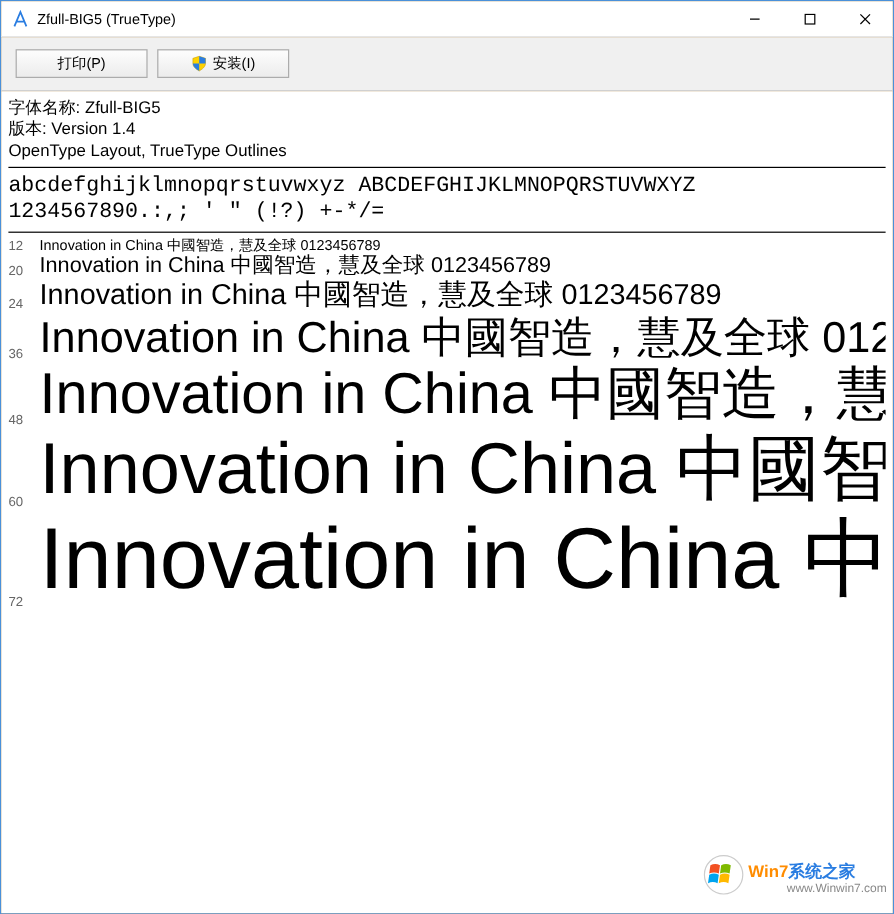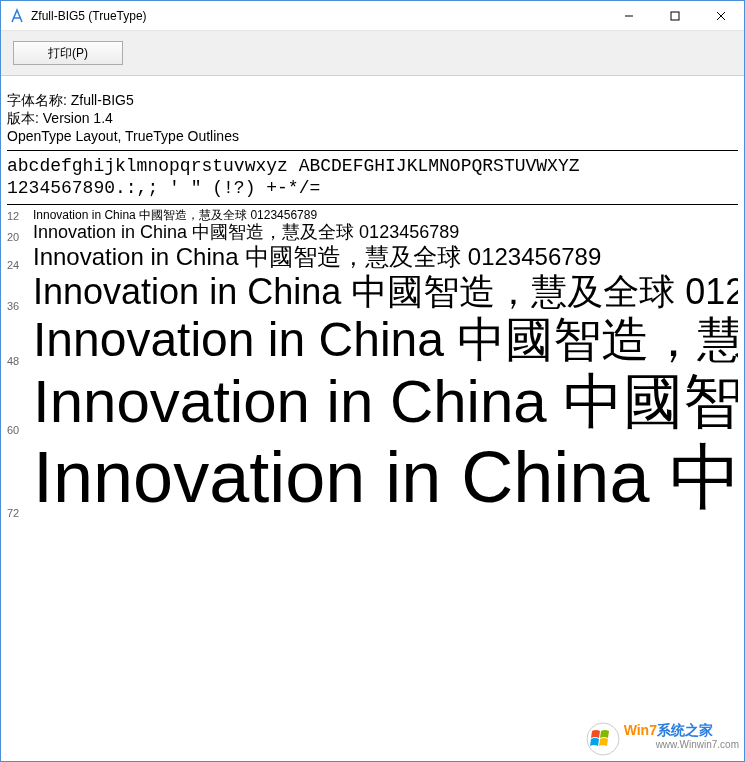--- a/index.html
+++ b/index.html
@@ -67,21 +67,21 @@
     gap: 4px;
     cursor: default;
   }
   .shield {
     width:14px; height:14px;
   }
   .content {
     flex:1;
     overflow:hidden;
     background:#fff;
-    padding: 15px 6px 0 6px;
+    padding: 4px 6px 0 6px;
     font-family: "Segoe UI", Tahoma, sans-serif;
   }
   .meta { font-size: 14px; color:#000; line-height:1.3; }
   .meta-row { white-space: nowrap; }
   hr.sep { border:none; border-top:1px solid #000; margin:4px 0; }
   .charset {
     font-family: "Courier New", monospace;
     font-size: 18px;
     line-height: 1.25;
     white-space: pre;
@@ -100,23 +100,23 @@
     flex-shrink:0;
     font-family: "Segoe UI", Tahoma, sans-serif;
   }
   .sample-text {
     font-family: "Segoe UI", "Microsoft JhengHei", sans-serif;
     color:#000;
   }
   .watermark {
     position:absolute;
     right:6px;
-    bottom:6px;
+    bottom:16px;
     display:flex;
-    align-items:flex-start;
+    align-items:flex-end;
     gap:4px;
     font-size:12px;
   }
   .watermark .logo {
     width:34px; height:34px;
   }
   .watermark .txt1 { color:#ff8c00; font-weight:bold; font-size:14px;}
   .watermark .txt2 { color:#2a7de1; font-weight:bold; font-size:14px;}
   .watermark .sub { color:#888; font-size:10px; display:block; line-height:1;margin-left:32px;}
 </style>
@@ -146,20 +146,28 @@
             <line x1="1" y1="1" x2="9" y2="9" stroke="#000" stroke-width="1"></line>
             <line x1="9" y1="1" x2="1" y2="9" stroke="#000" stroke-width="1"></line>
           </svg>
       </div>
     </div>
   </div>
 
   <div class="toolbar">
     <div class="tb-button">
       <span>打印(P)</span>
+    </div>
+    <div class="tb-button">
+      <svg class="shield" viewBox="0 0 16 16">
+        <path d="M8 1 L14 3 V8 C14 12 8 15 8 15 C8 15 2 12 2 8 V3 Z" fill="#ffd200" stroke="#c49a00" stroke-width="0.5"></path>
+        <path d="M8 1 L14 3 V8 H8 Z" fill="#2a7de1"></path>
+        <path d="M8 8 H2 V8 C2 12 8 15 8 15 Z" fill="#2a7de1"></path>
+      </svg>
+      <span>安装(I)</span>
     </div>
   </div>
 
   <div class="content">
     <div class="meta">
       <div class="meta-row">
         <span>字体名称:</span>
         <span>Zfull-BIG5</span>
       </div>
       <div class="meta-row">

